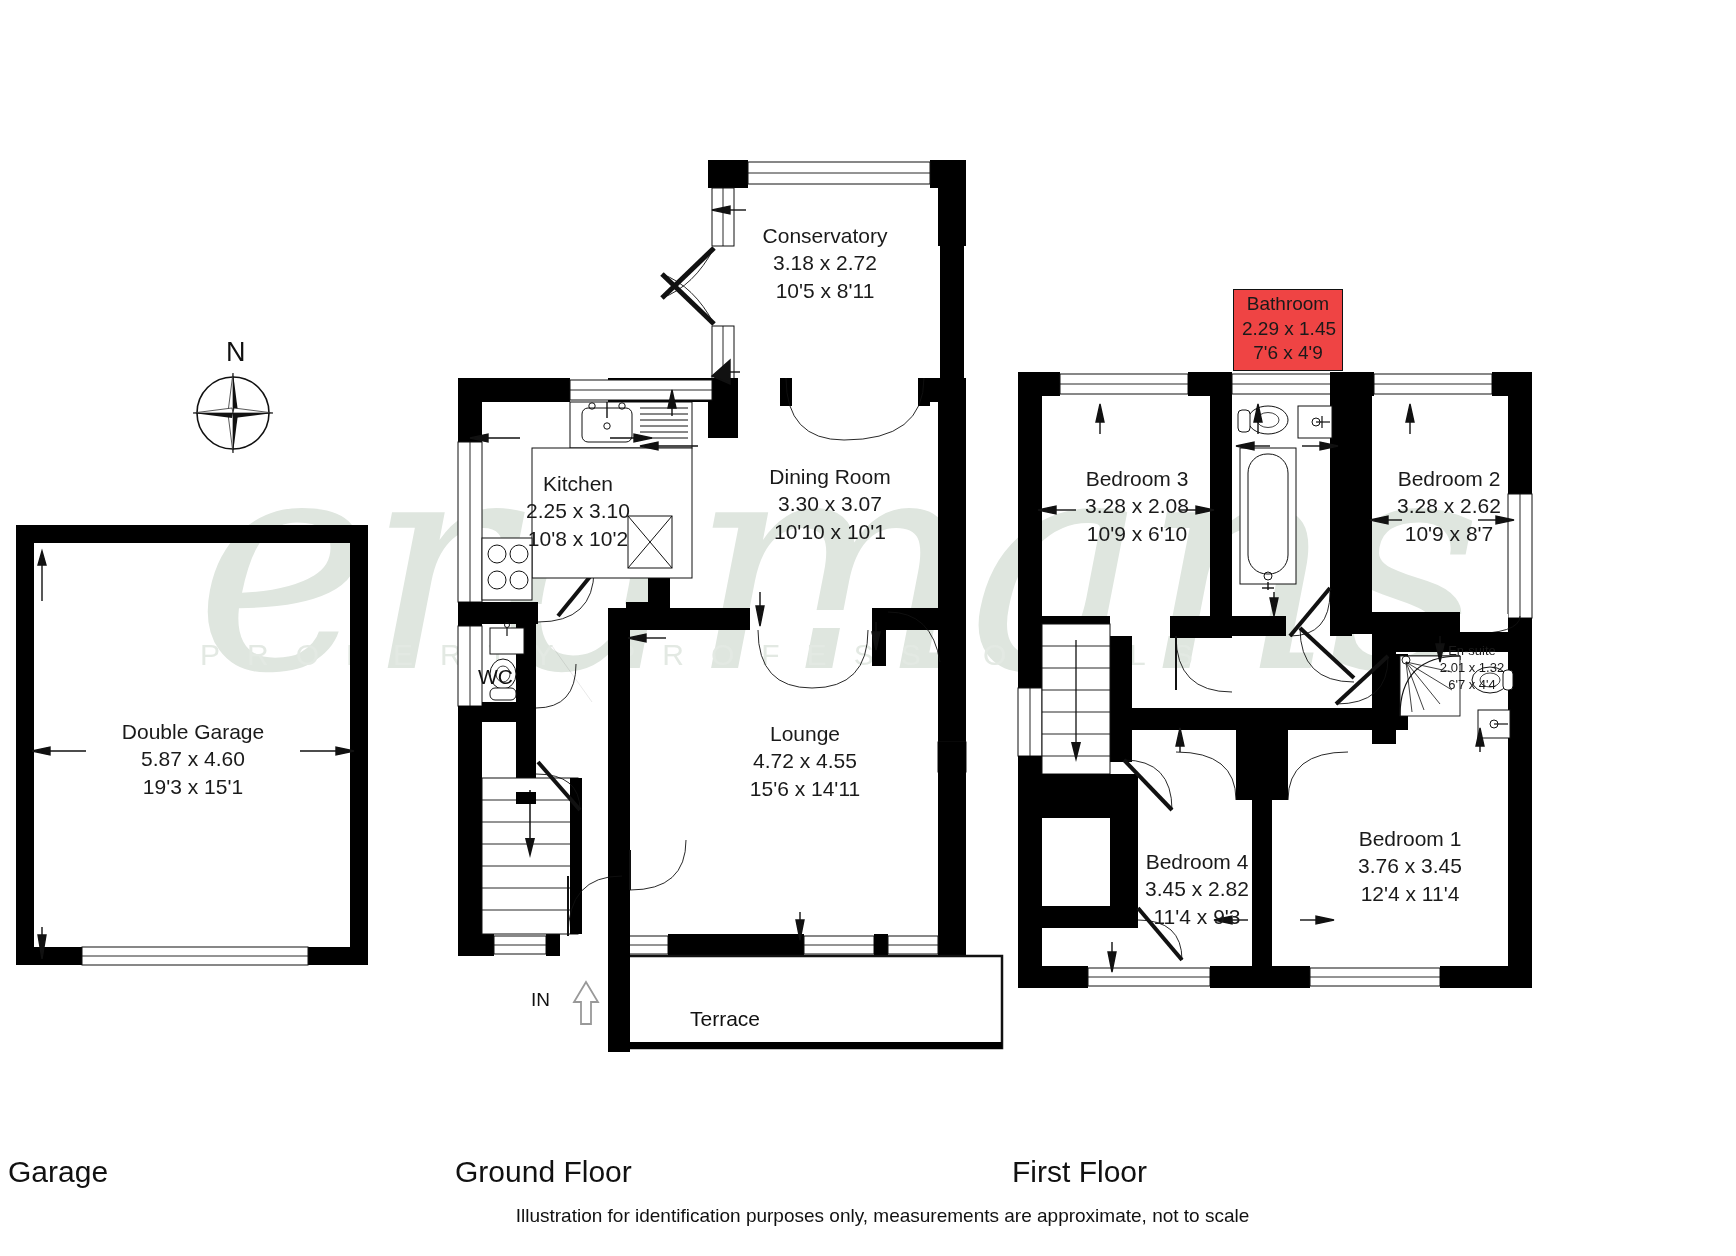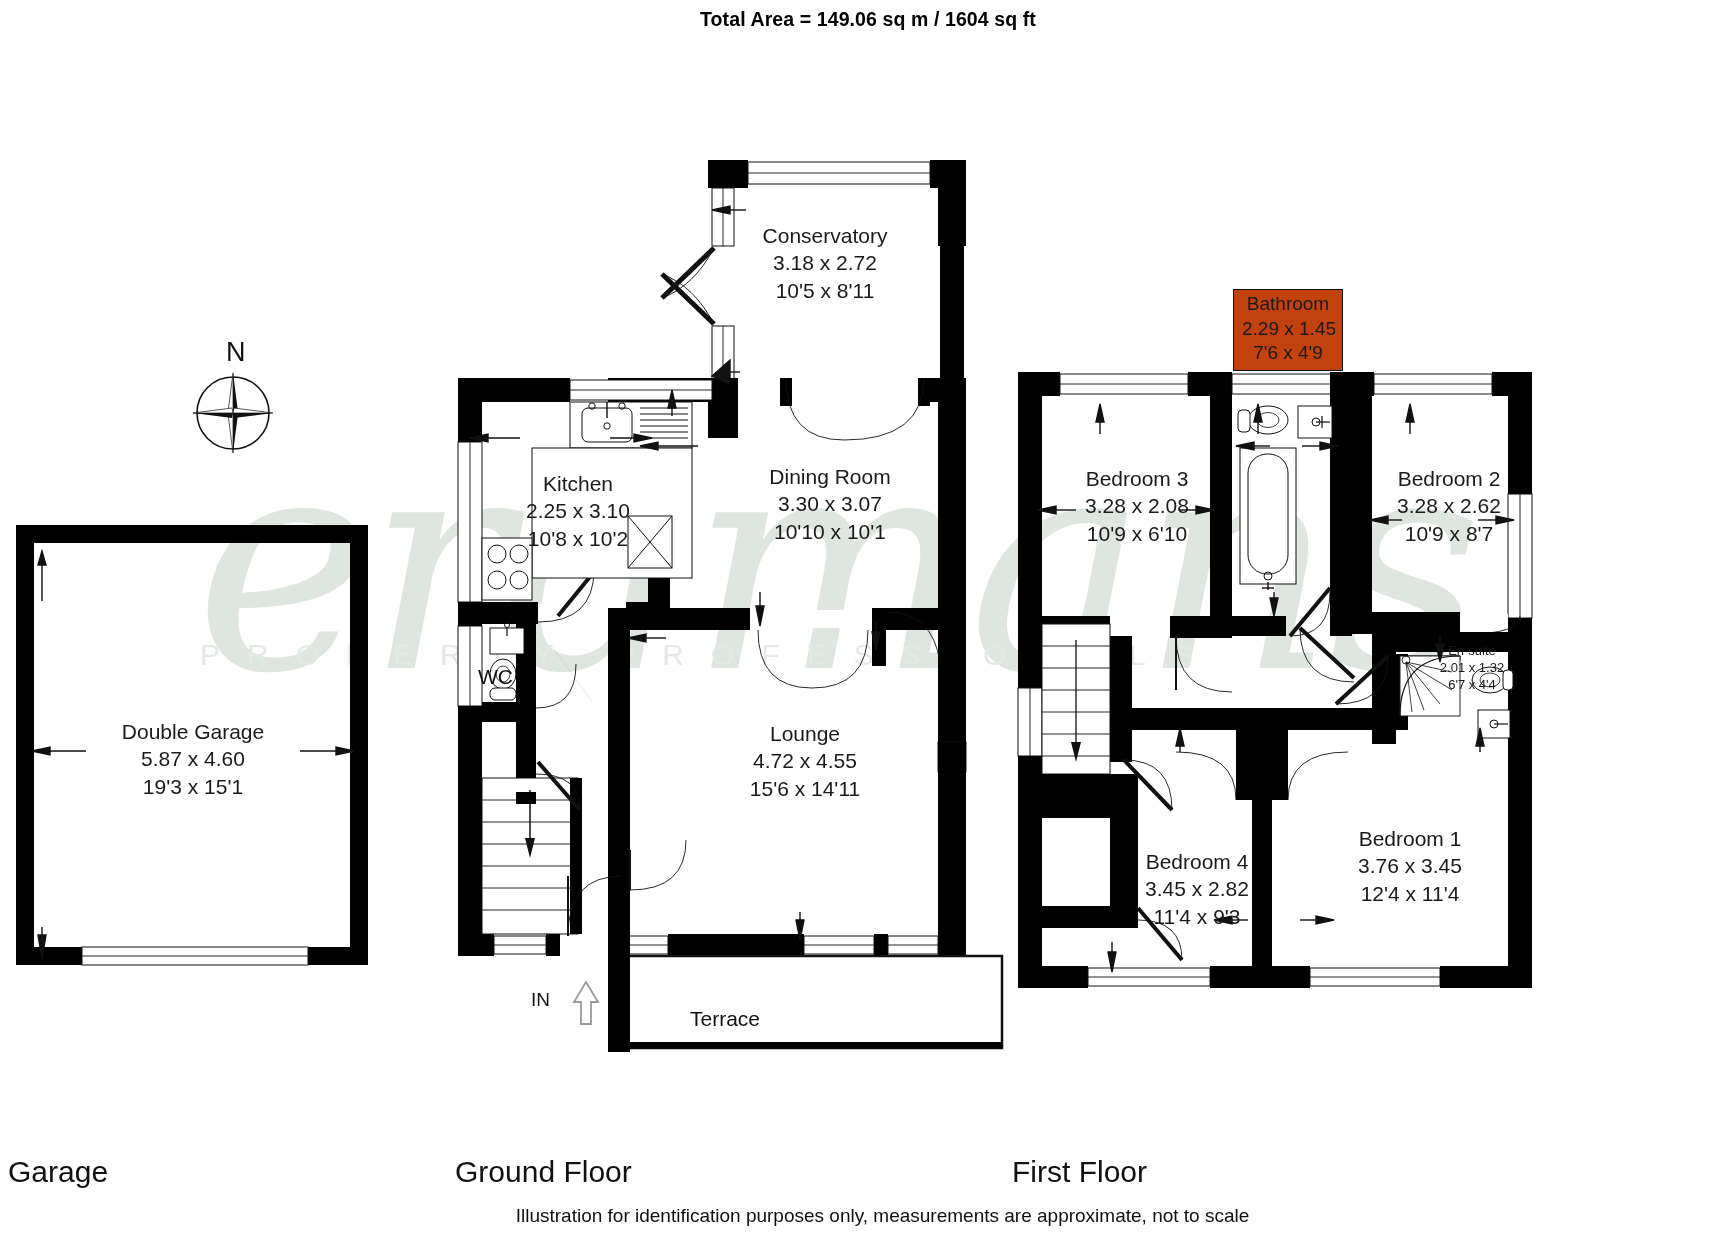--- a/index.html
+++ b/index.html
@@ -59,21 +59,21 @@
     font-size: 21px; color: #1a1a1a;
     white-space: nowrap;
   }
   .lbl.sm { font-size: 19px; }
   .lbl.xs { font-size: 13px; }
   .lbl .nm { display: block; }
   .lbl .d1 { display: block; }
   .lbl .d2 { display: block; }
 
   .boxed {
-    border: 1px solid #111; background: #c2410c;
+    border: 1px solid #111; background: #ef4444;
     padding: 2px 8px 4px 8px;
   }
 
   .floor-label {
     position: absolute; z-index: 6;
     font-size: 30px; color: #111;
   }
   .footnote {
     position: absolute; z-index: 6; width: 1736px; text-align: center;
     font-size: 19px; color: #111;
@@ -82,21 +82,20 @@
     position: absolute; z-index: 6; font-size: 27px; color: #111;
   }
   .in-label { position: absolute; z-index: 6; font-size: 19px; color: #111; }
   .wc-label { position: absolute; z-index: 6; font-size: 21px; color: #111; }
   .terrace-label { position: absolute; z-index: 6; font-size: 21px; color: #111; }
 </style>
 </head>
 <body>
 
 <div class="header">
-  <div class="subline s3">Total Area = 149.06 sq m / 1604 sq ft</div>
 </div>
 
 <div class="watermark">
   <div class="wm-script">erdmans</div>
   <div class="wm-sub">PROPERTY PROFESSIONALS</div>
 </div>
 
 <div class="north-letter" style="left:226px; top:337px;">N</div>
 <div class="plan" style="left:188px; top:368px;">
 <svg width="90" height="90" viewBox="0 0 90 90">

